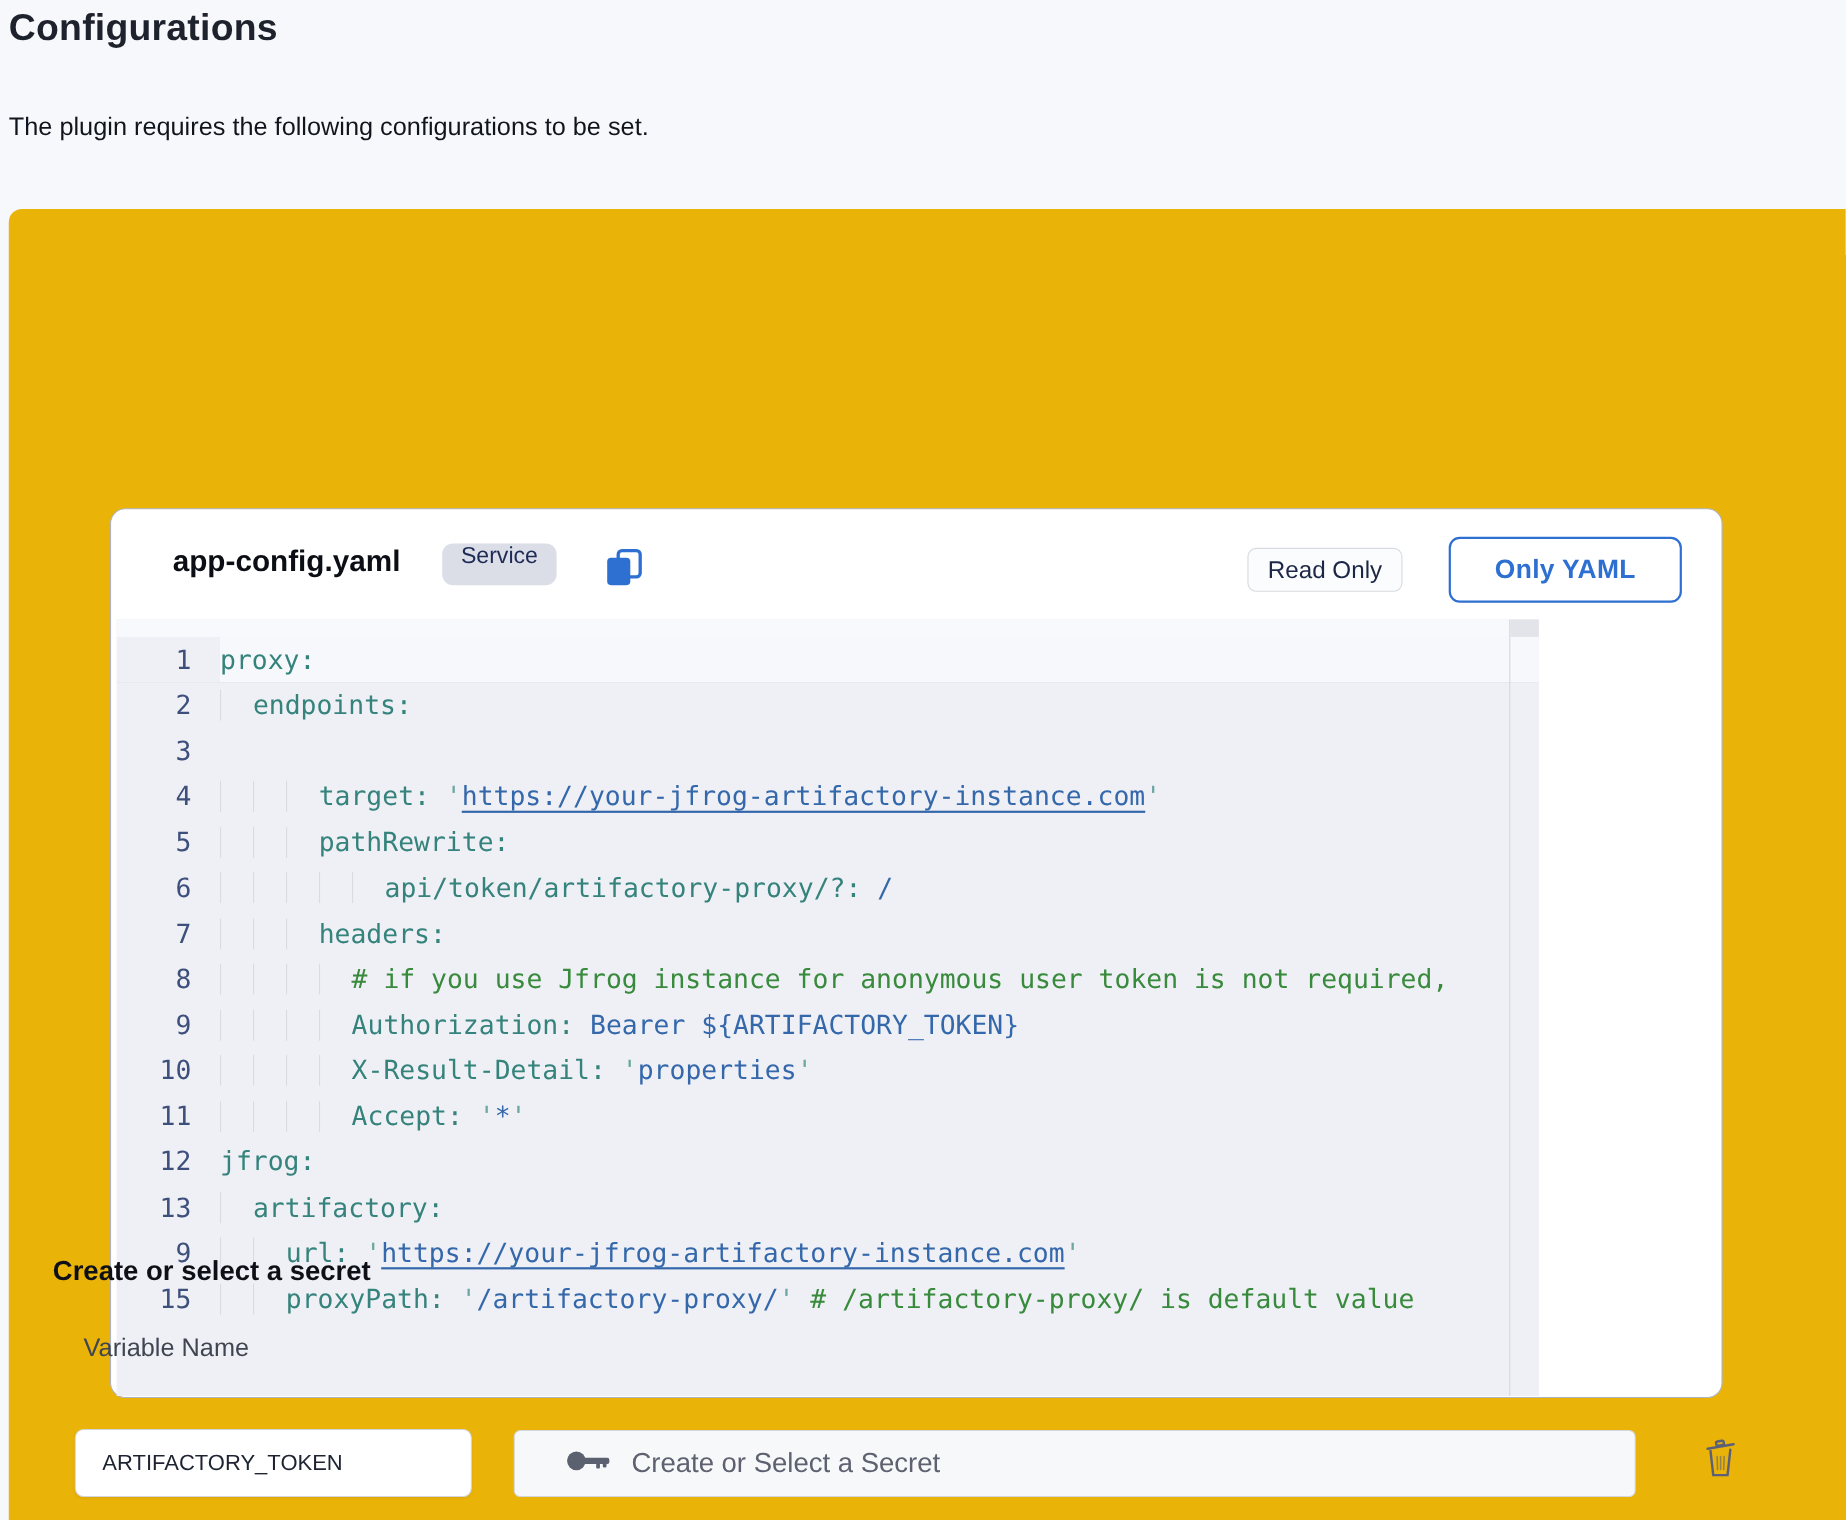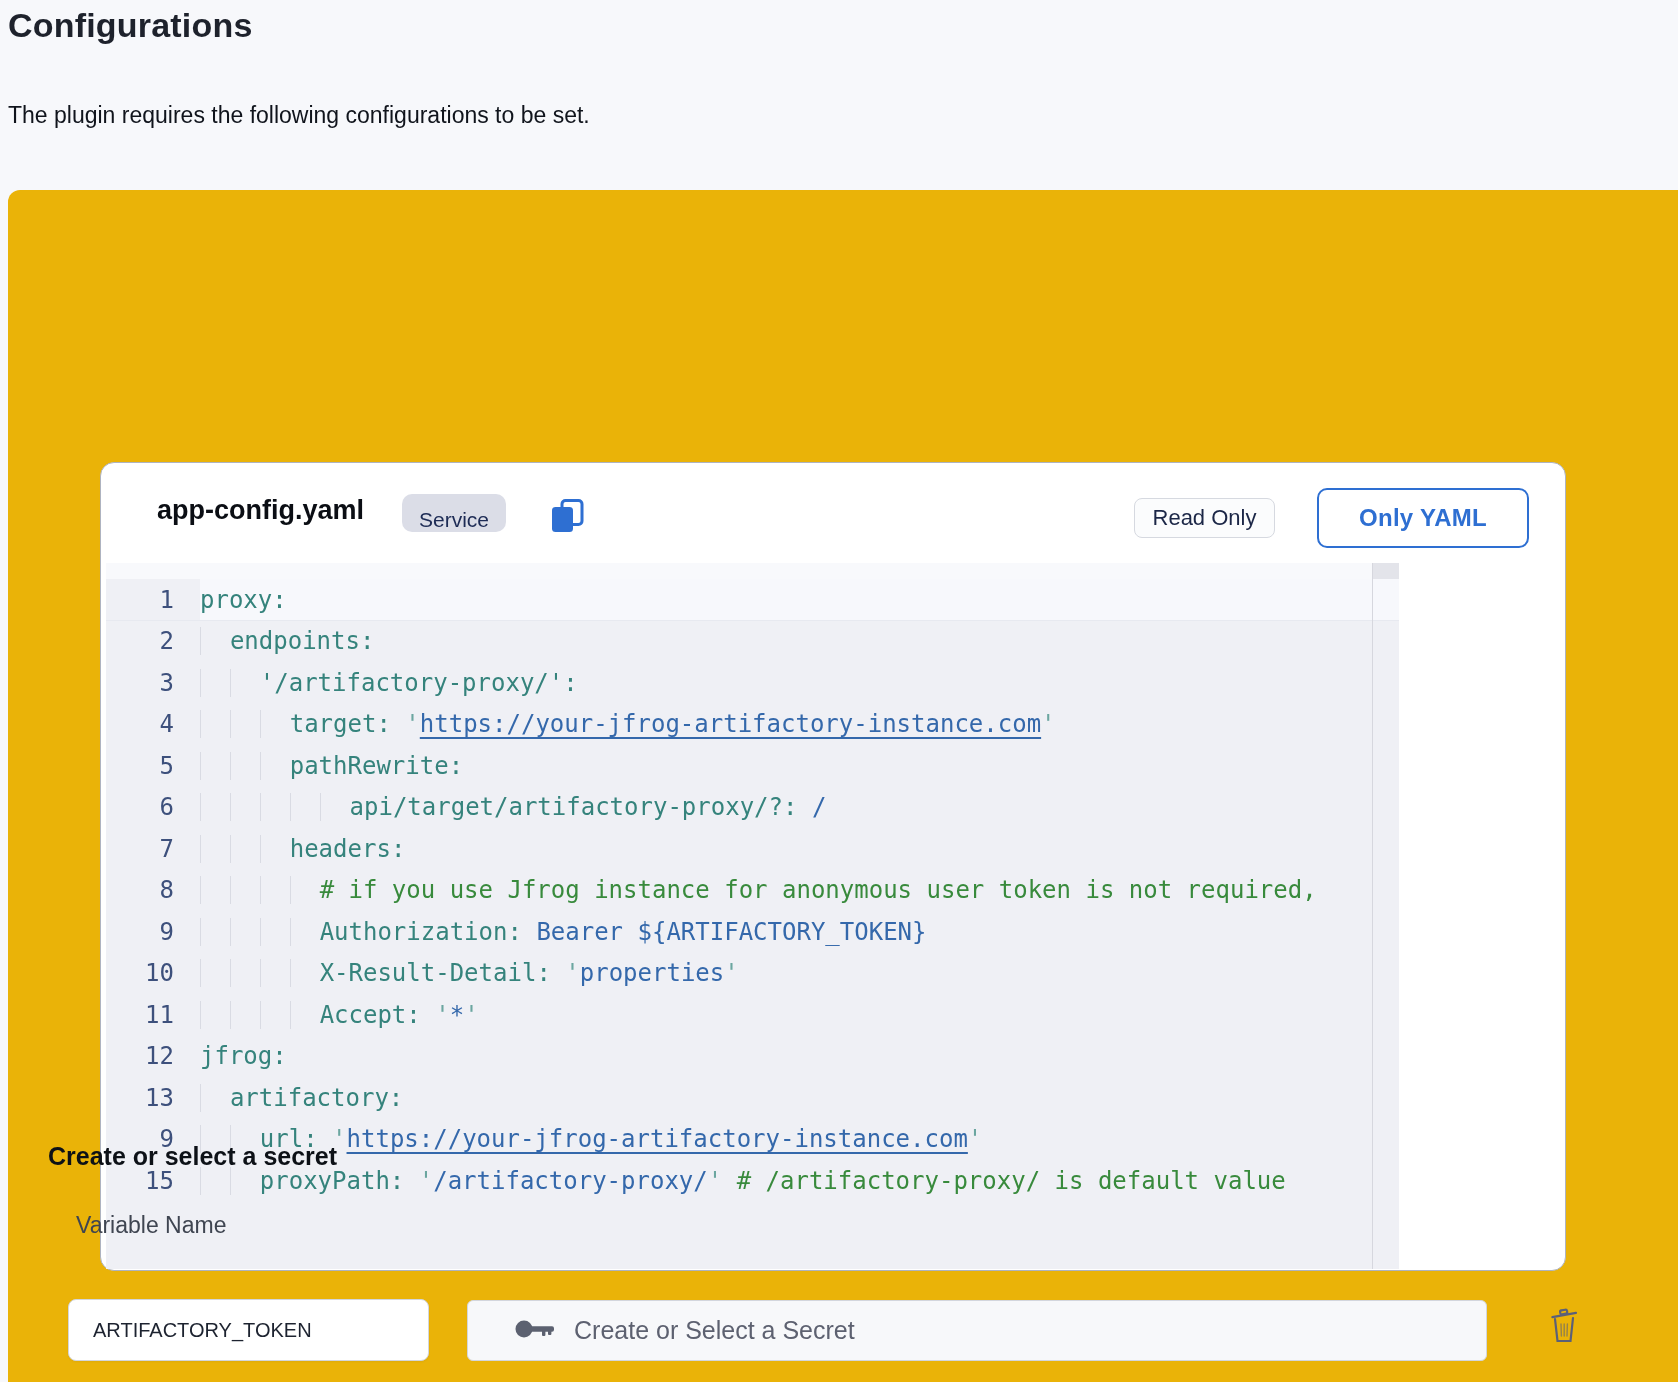--- a/index.html
+++ b/index.html
@@ -34,21 +34,21 @@
     background:#fff; border:1.5px solid #aeb3c0; border-radius:14px;
   }
   .card-title {
     position:absolute; left:56px; top:32px;
     font-size:27px; font-weight:700; color:#0b0e14;
   }
   .service-chip {
     position:absolute; left:301px; top:31px; height:38px;
     background:#dbdde7; color:#1d2b55; border-radius:10px;
     font-size:21px; font-weight:500;
-    display:flex; align-items:flex-end; padding:0 17px;
+    display:flex; align-items:flex-start; padding:0 17px;
   }
   .copy-btn {
     position:absolute; left:446px; top:34px; width:40px; height:40px;
     background:none; border:none; cursor:pointer; padding:0;
   }
   .readonly-btn {
     position:absolute; left:1033px; top:35px; width:141px; height:40px;
     background:#fbfcfd; border:1.5px solid #d6d9e0; border-radius:8px;
     font-family:"Liberation Sans", sans-serif;
     font-size:22px; color:#1c2747; cursor:pointer;
@@ -155,24 +155,24 @@
 
       <button class="readonly-btn">Read Only</button>
 
       <button class="edityaml-btn">Only YAML</button>
 
       <div class="editor">
         <div class="editor-top-strip"></div>
         <div class="editor-lines" id="editor-lines">
             <div class="code-row active"><span class="ln">1</span><span class="code-text"><span class="t-key">proxy</span><span class="t-key">:</span></span></div>
             <div class="code-row"><span class="ln">2</span><span class="code-text"><span class="t-ind">  </span><span class="t-key">endpoints</span><span class="t-key">:</span></span></div>
-            <div class="code-row"><span class="ln">3</span><span class="code-text"><span class="t-ind">  </span><span class="t-ind">  </span><span class="t-key">'/artifactory-proxy/'</span><span class="t-key">:</span></span></div>
+            <div class="code-row"><span class="ln">3</span></div>
             <div class="code-row"><span class="ln">4</span><span class="code-text"><span class="t-ind">  </span><span class="t-ind">  </span><span class="t-ind">  </span><span class="t-key">target</span><span class="t-key">: </span><span class="t-q">'</span><span class="t-url">https://your-jfrog-artifactory-instance.com</span><span class="t-q">'</span></span></div>
             <div class="code-row"><span class="ln">5</span><span class="code-text"><span class="t-ind">  </span><span class="t-ind">  </span><span class="t-ind">  </span><span class="t-key">pathRewrite</span><span class="t-key">:</span></span></div>
-            <div class="code-row"><span class="ln">6</span><span class="code-text"><span class="t-ind">  </span><span class="t-ind">  </span><span class="t-ind">  </span><span class="t-ind">  </span><span class="t-ind">  </span><span class="t-key">api/target/artifactory-proxy/?</span><span class="t-key">: </span><span class="t-val">/</span></span></div>
+            <div class="code-row"><span class="ln">6</span><span class="code-text"><span class="t-ind">  </span><span class="t-ind">  </span><span class="t-ind">  </span><span class="t-ind">  </span><span class="t-ind">  </span><span class="t-key">api/token/artifactory-proxy/?</span><span class="t-key">: </span><span class="t-val">/</span></span></div>
             <div class="code-row"><span class="ln">7</span><span class="code-text"><span class="t-ind">  </span><span class="t-ind">  </span><span class="t-ind">  </span><span class="t-key">headers</span><span class="t-key">:</span></span></div>
             <div class="code-row"><span class="ln">8</span><span class="code-text"><span class="t-ind">  </span><span class="t-ind">  </span><span class="t-ind">  </span><span class="t-ind">  </span><span class="t-com"># if you use Jfrog instance for anonymous user token is not required,</span></span></div>
             <div class="code-row"><span class="ln">9</span><span class="code-text"><span class="t-ind">  </span><span class="t-ind">  </span><span class="t-ind">  </span><span class="t-ind">  </span><span class="t-key">Authorization</span><span class="t-key">: </span><span class="t-val">Bearer ${ARTIFACTORY_TOKEN}</span></span></div>
             <div class="code-row"><span class="ln">10</span><span class="code-text"><span class="t-ind">  </span><span class="t-ind">  </span><span class="t-ind">  </span><span class="t-ind">  </span><span class="t-key">X-Result-Detail</span><span class="t-key">: </span><span class="t-q">'</span><span class="t-val">properties</span><span class="t-q">'</span></span></div>
             <div class="code-row"><span class="ln">11</span><span class="code-text"><span class="t-ind">  </span><span class="t-ind">  </span><span class="t-ind">  </span><span class="t-ind">  </span><span class="t-key">Accept</span><span class="t-key">: </span><span class="t-q">'</span><span class="t-val">*</span><span class="t-q">'</span></span></div>
             <div class="code-row"><span class="ln">12</span><span class="code-text"><span class="t-key">jfrog</span><span class="t-key">:</span></span></div>
             <div class="code-row"><span class="ln">13</span><span class="code-text"><span class="t-ind">  </span><span class="t-key">artifactory</span><span class="t-key">:</span></span></div>
             <div class="code-row"><span class="ln">9</span><span class="code-text"><span class="t-ind">  </span><span class="t-ind">  </span><span class="t-key">url</span><span class="t-key">: </span><span class="t-q">'</span><span class="t-url">https://your-jfrog-artifactory-instance.com</span><span class="t-q">'</span></span></div>
             <div class="code-row"><span class="ln">15</span><span class="code-text"><span class="t-ind">  </span><span class="t-ind">  </span><span class="t-key">proxyPath</span><span class="t-key">: </span><span class="t-q">'</span><span class="t-val">/artifactory-proxy/</span><span class="t-q">'</span><span class="t-plain"> </span><span class="t-com"># /artifactory-proxy/ is default value</span></span></div>
           </div>

